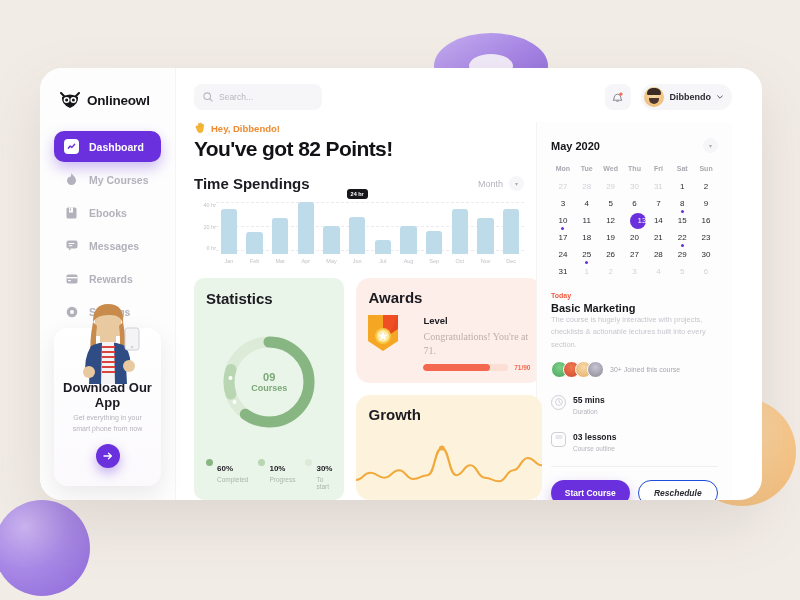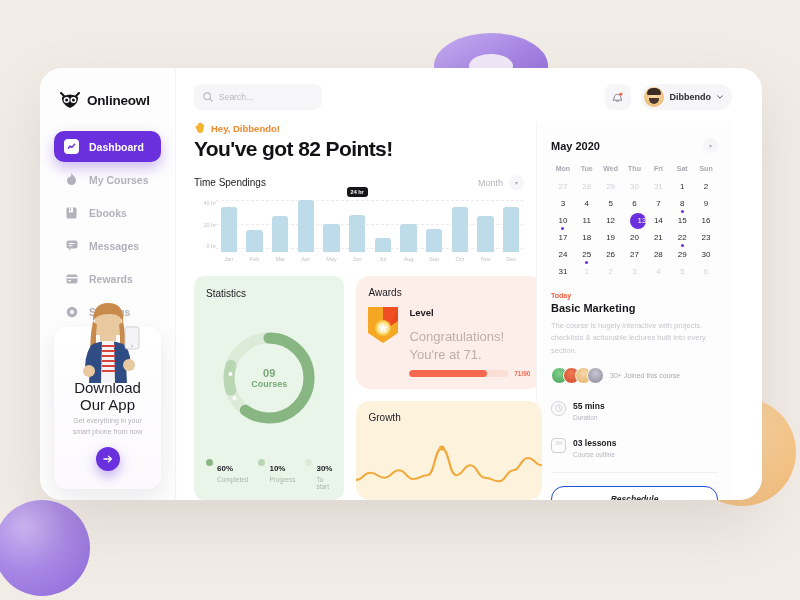--- a/index.html
+++ b/index.html
@@ -56,21 +56,21 @@
   .nav-ico { width: 15px; height: 15px; flex: 0 0 15px; display: flex; align-items: center; justify-content: center; }
   .nav-item.active .nav-ico { background: #ffffff; border-radius: 4px; }
   
   .promo {
     margin: auto 0 14px 0; position: relative;
     background: linear-gradient(180deg,#ffffff 0%,#fbf9fc 100%);
     border-radius: 14px; padding: 52px 8px 18px;
     text-align: center;
     box-shadow: 0 8px 22px rgba(120,110,130,.14);
   }
-  .promo-title { font-size: 15px; font-weight: 400; color: #1b1b21; }
+  .promo-title { font-size: 13px; font-weight: 700; color: #1b1b21; }
   .promo-sub { font-size: 7px; color: #b6b4bd; line-height: 1.5; margin-top: 3px; padding: 0 2px; }
   .promo-btn {
     width: 24px; height: 24px; border-radius: 50%;
     background: #6b30dd; color: #fff; margin: 10px auto 0;
     display: flex; align-items: center; justify-content: center;
     font-size: 10px; cursor: pointer;
     box-shadow: 0 5px 12px rgba(107,48,221,.38);
   }
   .promo-illus { position: absolute; left: 50%; top: -26px; transform: translateX(-50%); }
   
@@ -105,21 +105,21 @@
   }
   .profile-name { font-size: 9px; font-weight: 600; color: #2d2c33; }
   .content { display: flex; gap: 12px; flex: 1; min-height: 0; margin-top: 12px; }
   .left-col { flex: 1; min-width: 0; display: flex; flex-direction: column; }
   .greet { display: flex; align-items: center; gap: 5px; }
   .greet-text { font-size: 9.5px; font-weight: 700; color: #f0892f; }
   .headline { font-size: 21px; font-weight: 700; color: #121216; letter-spacing: -.6px; margin-top: 3px; }
   
   .chart-card { margin-top: 14px; }
   .card-head { display: flex; align-items: center; }
-  .card-title { font-size: 10px; font-weight: 400; color: #1b1b21; }
+  .card-title { font-size: 15px; font-weight: 700; color: #1b1b21; }
   .month-sel { margin-left: auto; display: flex; align-items: center; gap: 6px; cursor: pointer; }
   .month-text { font-size: 9px; color: #b5b3bc; }
   .chev {
     width: 15px; height: 15px; border-radius: 50%; background: #f6f5f7;
     display: flex; align-items: center; justify-content: center;
     font-size: 6px; color: #b0aeb7;
   }
   .plot { margin-top: 10px; display: flex; }
   .yaxis { width: 22px; display: flex; flex-direction: column; justify-content: space-between; padding-bottom: 13px; }
   .ytick { font-size: 5.5px; color: #c2c0c8; text-align: right; }
@@ -145,23 +145,23 @@
   .donut-center { position: absolute; text-align: center; }
   .donut-n { font-size: 11px; font-weight: 700; color: #7aa877; }
   .donut-l { font-size: 9px; font-weight: 700; color: #7aa877; }
   .legend { display: flex; gap: 10px; }
   .leg { display: flex; align-items: flex-start; gap: 4px; }
   .dot { width: 7px; height: 7px; border-radius: 50%; margin-top: 2px; flex: 0 0 7px; }
   .leg-v { font-size: 8px; font-weight: 700; color: #1b1b21; }
   .leg-k { font-size: 6.5px; color: #a9b7a7; margin-top: 1px; }
   .right-stack { width: 186px; flex: 0 0 186px; display: flex; flex-direction: column; gap: 12px; }
   .awards-card { background: #fdeee9; border-radius: 14px; padding: 11px 12px 12px; }
-  .awards-body { display: flex; gap: 11px; margin-top: 9px; align-items: flex-start; }
+  .awards-body { display: flex; gap: 25px; margin-top: 9px; align-items: flex-start; }
   .lvl-title { font-size: 9.5px; font-weight: 700; color: #1b1b21; }
-  .lvl-sub { font-size: 13px; color: #c0aea9; margin-top: 10px; line-height: 1.35; }
+  .lvl-sub { font-size: 10px; color: #c0aea9; margin-top: 4px; line-height: 1.35; font-family: Liberation Serif, serif; }
   .prog-row { display: flex; align-items: center; gap: 6px; margin-top: 7px; }
   .prog { flex: 1; height: 7px; background: #fbdfd5; border-radius: 4px; overflow: hidden; }
   .prog-fill { height: 100%; background: #f4684f; border-radius: 4px; }
   .prog-txt { font-size: 6.5px; font-weight: 700; color: #f4684f; }
   .growth-card { background: #fdf3dd; border-radius: 14px; padding: 11px 12px 0; flex: 1; position: relative; overflow: hidden; }
   
   .rightpanel {
     width: 196px; flex: 0 0 196px; background: #fdfdfd;
     border-left: 1px solid #f6f4f3; padding: 16px 14px;
     display: flex; flex-direction: column;
@@ -177,21 +177,21 @@
   .cal-cell.mute { color: #d3d1d9; }
   .cal-cell.sel { color: #fff; justify-content: flex-end; }
   .cal-cell.sel::before {
     content:""; position:absolute; width: 16px; height: 16px; border-radius: 50%;
     background: #6b30dd; z-index: 0;
   }
   .cal-cell.sel span { position: relative; z-index: 1; }
   .cal-cell .mark { position: absolute; bottom: -1px; width: 3px; height: 3px; border-radius: 50%; background: #6b30dd; }
   .today-lab { font-size: 7px; font-weight: 700; color: #f05a3c; margin-top: 12px; }
   .course-title { font-size: 11px; font-weight: 700; color: #16161a; margin-top: 3px; }
-  .course-desc { font-size: 7.5px; color: #c8c6cf; line-height: 1.65; margin-top: 6px; }
+  .course-desc { font-size: 7.5px; color: #c8c6cf; line-height: 1.65; }
   .joined { display: flex; align-items: center; gap: 6px; margin-top: 10px; }
   .stack { display: flex; }
   .mini { width: 17px; height: 17px; border-radius: 50%; border: 1.5px solid #fff; margin-left: -5px; }
   .mini:first-child { margin-left: 0; }
   .joined-txt { font-size: 7px; color: #a9a7b1; }
   .meta { display: flex; align-items: center; gap: 7px; margin-top: 11px; }
   .meta-ico {
     width: 15px; height: 15px; flex: 0 0 15px; border: 1.2px solid #cfcdd6; border-radius: 4px;
     display:flex; align-items:center; justify-content:center;
   }
@@ -704,18 +704,19 @@
               </svg>
           </span>
           <span>
             <span class="meta-v">03 lessons</span>
             <span class="meta-k" style="display:block">Course outline</span>
           </span>
         </div>
 
         <div class="divider"></div>
         <div class="btn-row">
+          <div class="btn btn-primary">Start Course</div>
           <div class="btn btn-ghost">Reschedule</div>
         </div>
       </aside>
     </div>
   </section>
 </div>
 
 </body></html>

